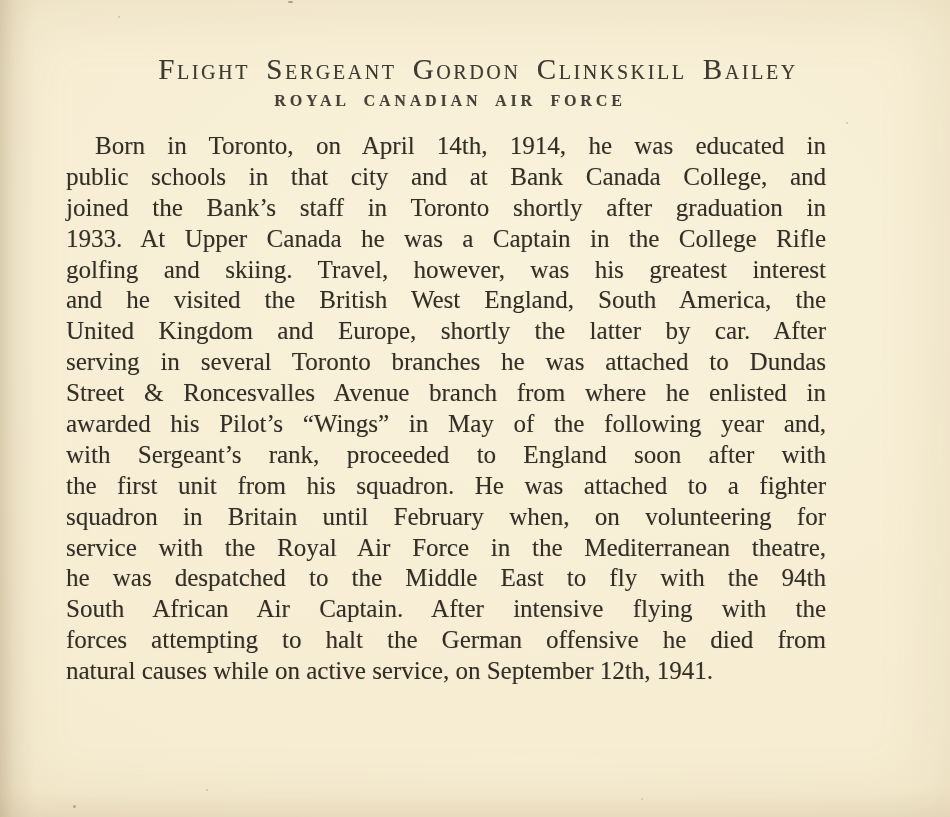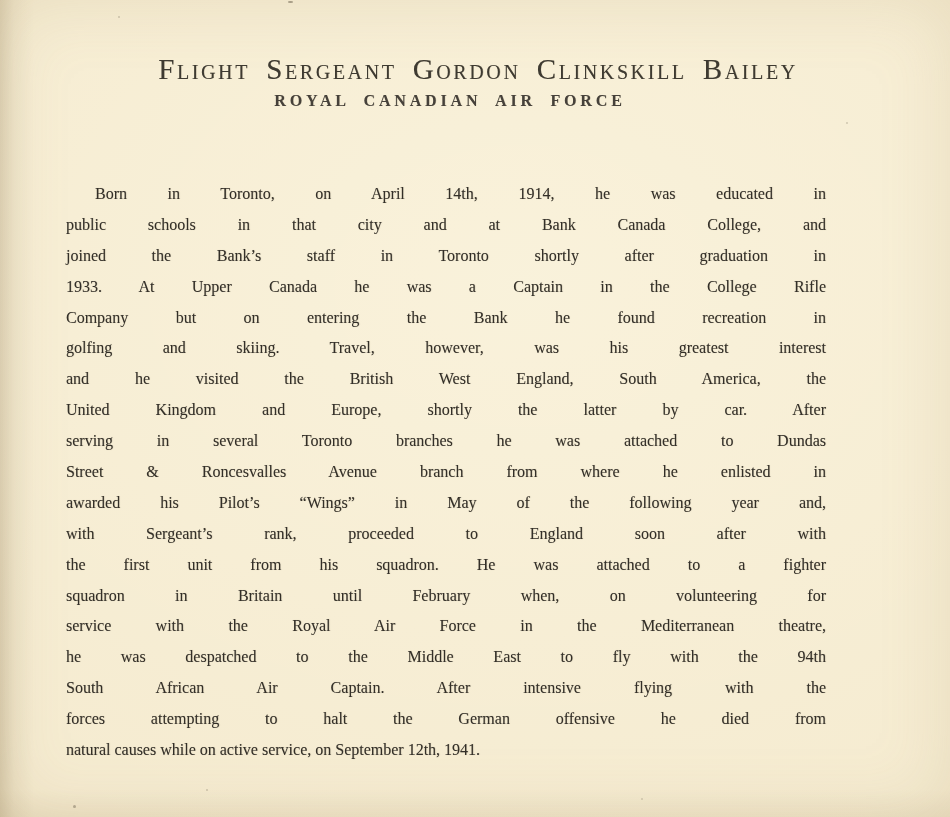--- a/index.html
+++ b/index.html
@@ -58,25 +58,24 @@
     word-spacing: 0.42em;
     color: #46413a;
     text-shadow: 0.4px 0.4px 0.6px rgba(90,80,60,0.3);
     white-space: nowrap;
   }
   .bodytext {
     position: absolute;
     top: 131px;
     left: 0;
     width: 760px;
-    font-size: 16px;
+    font-size: 25px;
     line-height: 30.9px;
     color: #332f28;
     text-shadow: 0.4px 0.4px 0.7px rgba(95,85,65,0.35);
-    margin-top: 48px;
   }
   .body-line {
     text-align: justify;
     text-align-last: justify;
     height: 30.9px;
     overflow: visible;
   }
   .body-line:first-child {
     text-indent: 29px;
   }
@@ -109,21 +108,20 @@
 
   <div class="content">
     <h1 class="title">Flight Sergeant Gordon Clinkskill Bailey</h1>
     <h2 class="subtitle">Royal Canadian Air Force</h2>
 
     <div class="bodytext">
       <div class="body-line">Born in Toronto, on April 14th, 1914, he was educated in</div>
       <div class="body-line">public schools in that city and at Bank Canada College, and</div>
       <div class="body-line">joined the Bank’s staff in Toronto shortly after graduation in</div>
       <div class="body-line">1933. At Upper Canada he was a Captain in the College Rifle</div>
-      <div class="body-line">Company but on entering the Bank he found recreation in</div>
       <div class="body-line">golfing and skiing. Travel, however, was his greatest interest</div>
       <div class="body-line">and he visited the British West England, South America, the</div>
       <div class="body-line">United Kingdom and Europe, shortly the latter by car. After</div>
       <div class="body-line">serving in several Toronto branches he was attached to Dundas</div>
       <div class="body-line">Street &amp; Roncesvalles Avenue branch from where he enlisted in</div>
       <div class="body-line">awarded his Pilot’s “Wings” in May of the following year and,</div>
       <div class="body-line">with Sergeant’s rank, proceeded to England soon after with</div>
       <div class="body-line">the first unit from his squadron. He was attached to a fighter</div>
       <div class="body-line">squadron in Britain until February when, on volunteering for</div>
       <div class="body-line">service with the Royal Air Force in the Mediterranean theatre,</div>

